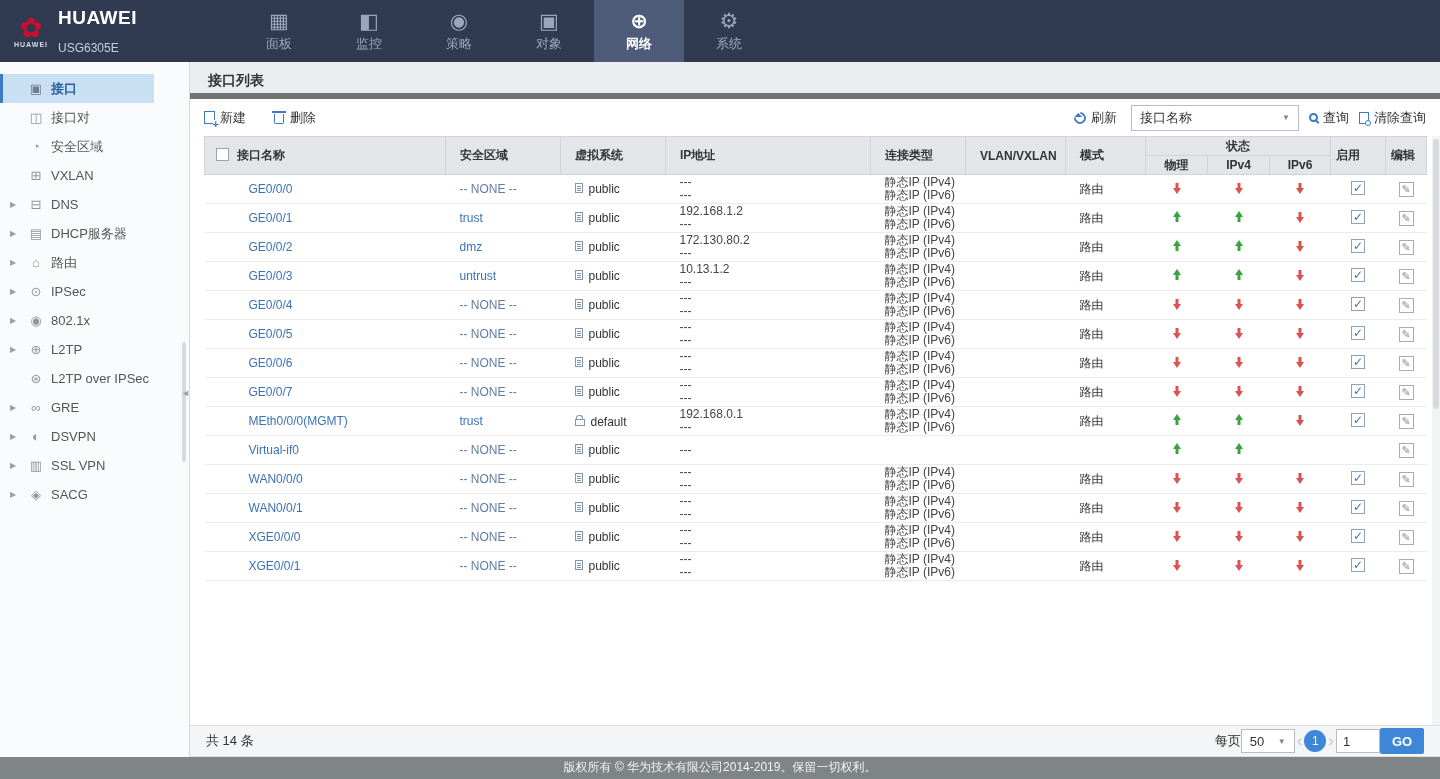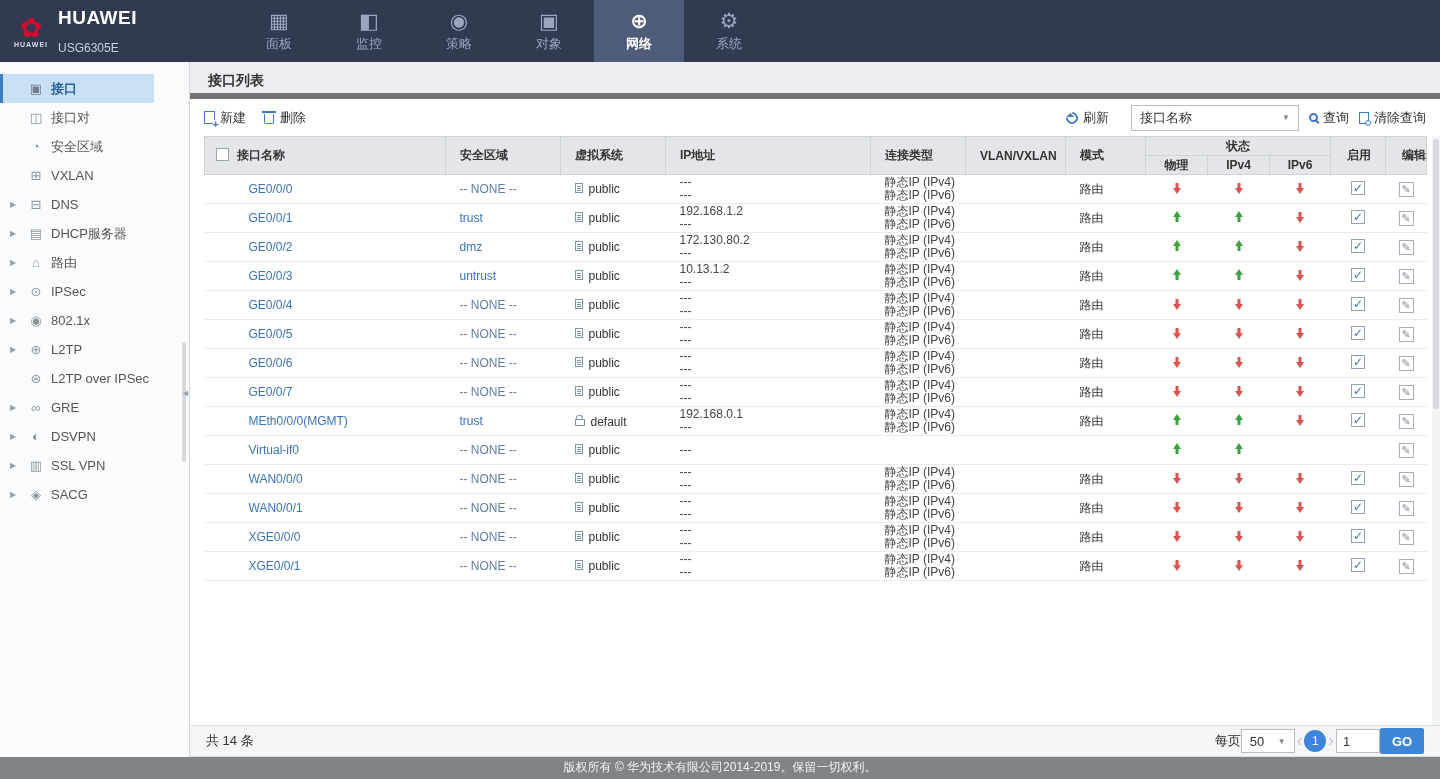--- a/index.html
+++ b/index.html
@@ -35,21 +35,21 @@
   .side-item .sic { width:20px; text-align:center; font-size:13px; color:#8f959d; margin-right:5px; }
   .side-item.selected { background:#c9e0f4; border-left:3px solid #3e7cc0; color:#28619f; font-weight:bold; }
   .side-item.selected .tri { width:23px; }
   .side-item.selected .sic { color:#6f7d8d; }
   .side-scroll-thumb { position:absolute; right:3px; top:280px; width:4px; height:120px; background:#d7d9db; border-radius:2px; }
   .collapse-handle { position:absolute; right:-1px; top:326px; font-size:9px; color:#97a0ac; cursor:pointer; }
 
   .main { flex:1; display:flex; flex-direction:column; background:#fff; min-width:0; }
   .main-title { height:37px; background:#ebedf0; border-bottom:6px solid #737373; line-height:36px;
                 padding-left:18px; font-size:14px; font-weight:bold; color:#333; }
-  .toolbar { height:37px; display:flex; align-items:center; padding:0 14px; background:#fff; font-size:13px; color:#333; }
+  .toolbar { height:37px; display:flex; align-items:center; padding:0 14px; background:#fff; font-size:13px; color:#333;gap:10px; }
   .tool-btn { display:flex; align-items:center; margin-right:18px; cursor:pointer; }
   .toolbar-right { margin-left:auto; display:flex; align-items:center; gap:10px; }
   .selectbox { height:26px; border:1px solid #b9bdc3; background:#fff; display:flex; align-items:center;
                padding:0 8px; font-size:13px; color:#333; cursor:pointer; }
   .selectbox .caret { margin-left:auto; font-size:8px; color:#7d838c; }
   .filter-select { width:168px; }
   .search-input { width:184px; height:26px; border:1px solid #b9bdc3; padding:0 8px; font-size:13px;
                   color:#333; font-family:inherit; }
   .search-input::placeholder { color:#a9adb3; }
 
@@ -78,21 +78,21 @@
              margin:5px 6px 0 0; }
   .ic-lock::before { content:''; position:absolute; top:-5px; left:0; width:5px; height:4px;
              border:1px solid #8095ae; border-bottom:none; border-radius:3px 3px 0 0; }
 
   
   .table-area { flex:1; position:relative; padding:0 14px; overflow:hidden; }
   table { border-collapse:collapse; table-layout:fixed; width:1222px; font-size:12px; }
   th { background:#e3e5e8; border:1px solid #d0d3d7; color:#333; font-size:12px; font-weight:bold;
        height:19px; text-align:left; padding:0 0 0 14px; white-space:nowrap; }
   th.grp, th.sub { text-align:center; padding:0; }
-  th.c-en, th.c-ed { text-align:left; padding-left:16px; }
+  th.c-en, th.c-ed { text-align:left; padding-left:5px; }
   .hdr-cb { display:inline-block; width:13px; height:13px; border:1px solid #9aa2ad; background:#fff;
             vertical-align:-2px; margin-right:8px; cursor:pointer; }
   td { border-bottom:1px solid #ebebeb; height:29px; padding:1px 0 1px 14px; color:#333;
        vertical-align:middle; white-space:nowrap; overflow:hidden; }
   td.c-name { padding-left:44px; }
   td.c-name a, td a.zone-link { color:#3a72b8; text-decoration:none; cursor:pointer; }
   .zone-none { color:#5f7ca6; }
   td.c-vsys span.vtxt { color:#333; }
   td.c-ip div, td.c-conn div { line-height:13px; color:#444; }
   td.c-st, td.c-en, td.c-ed { text-align:center; padding-left:0; }
@@ -263,21 +263,21 @@
     <div class="toolbar">
       <span class="tool-btn">
         <span class="ic-new"></span>
         <span>新建</span>
       </span>
       <span class="tool-btn">
         <span class="ic-trash"></span>
         <span>删除</span>
       </span>
       <div class="toolbar-right">
-        <span class="tool-btn" style="margin-right:12px">
+        <span class="tool-btn" style="margin-right:4px">
           <span class="ic-refresh"></span>
           <span>刷新</span>
         </span>
         <div class="selectbox filter-select">
           <span>接口名称</span>
           <span class="caret">▼</span>
         </div>
         <span class="tool-btn" style="margin-right:0">
           <span class="ic-search"></span>
           <span>查询</span>

